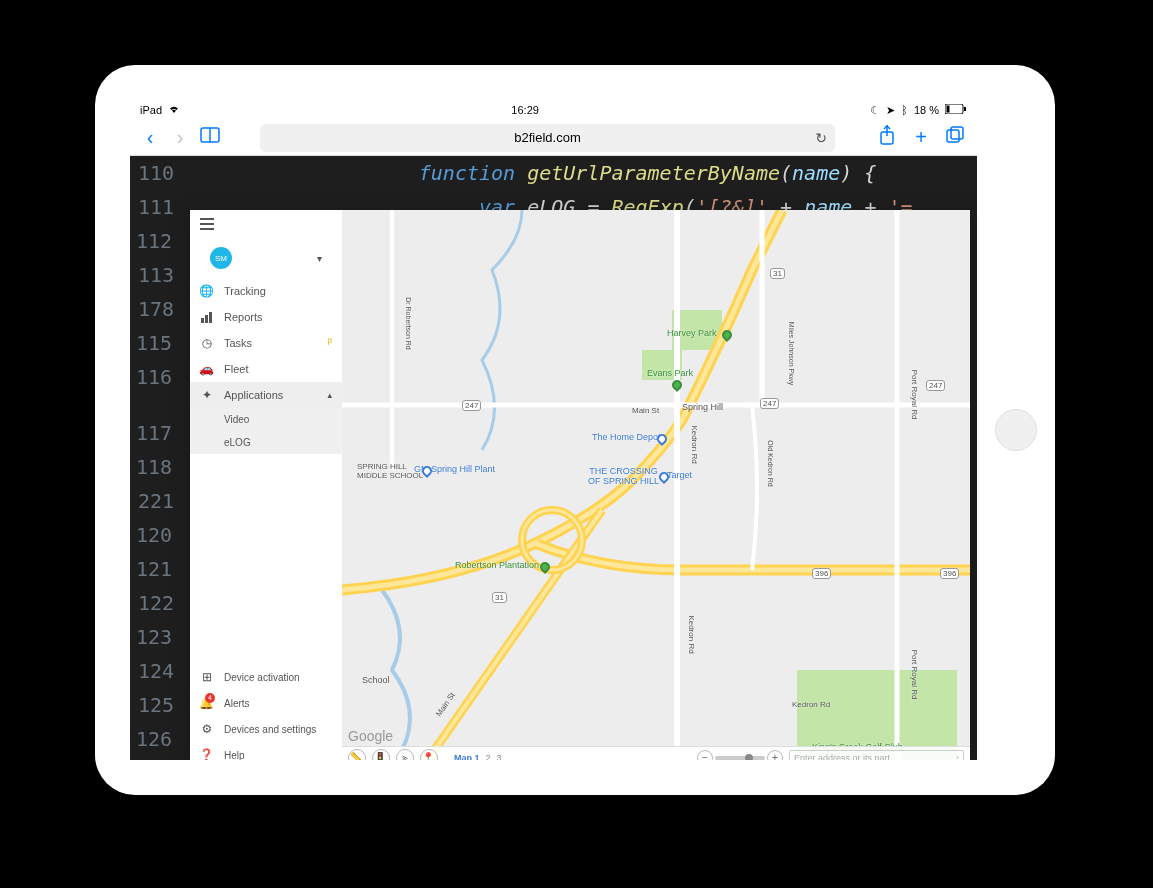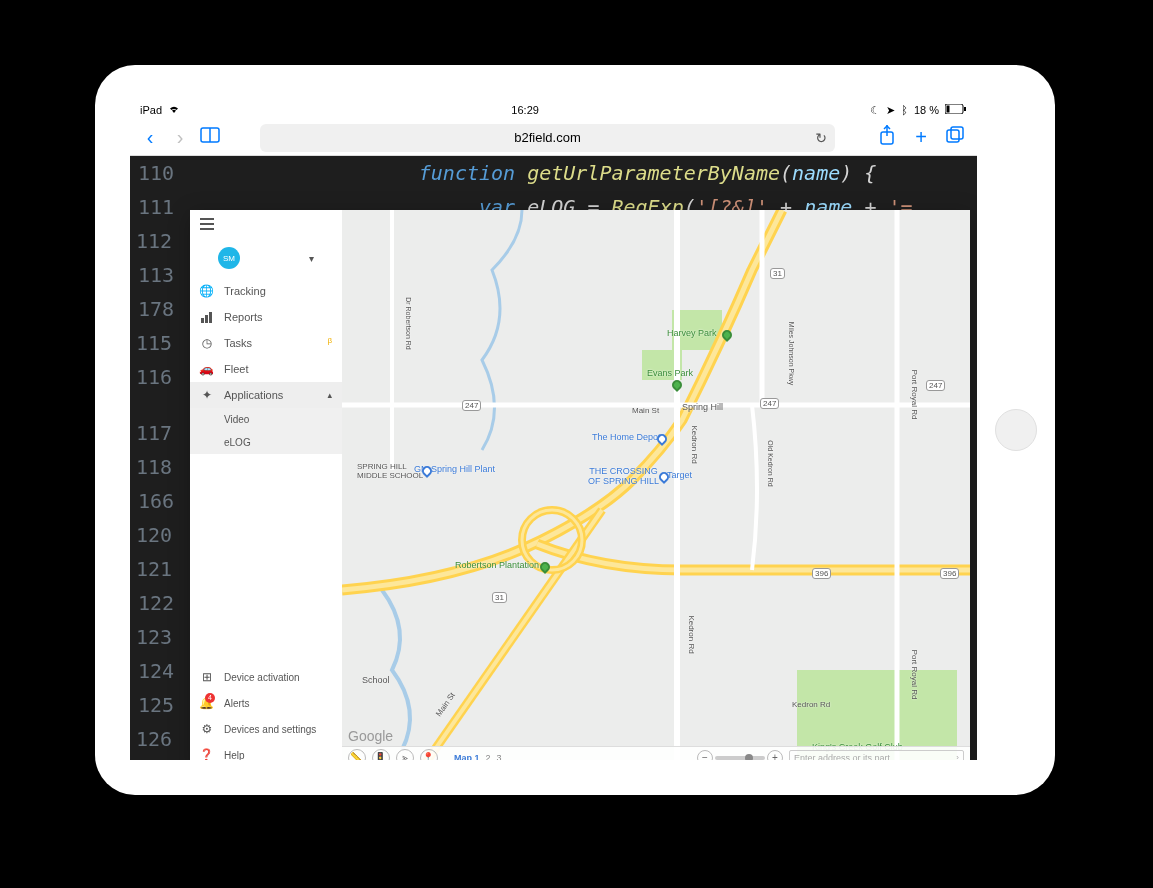--- a/index.html
+++ b/index.html
@@ -127,21 +127,21 @@
     display: flex;
     align-items: center;
     padding: 0 10px;
   }
   .hamburger { display: flex; flex-direction: column; gap: 3px; cursor: pointer; }
   .hamburger span { width: 14px; height: 2px; background: #555; }
   .user-row {
     height: 40px;
     display: flex;
     align-items: center;
-    padding: 0 28px;
+    padding: 0 20px;
     gap: 8px;
     cursor: pointer;
   }
   .avatar {
     width: 22px; height: 22px; border-radius: 50%;
     background: #1fb6e8;
     color: #fff;
     font-size: 8px;
     display: flex; align-items: center; justify-content: center;
   }
@@ -352,21 +352,21 @@
         <div class="code-line" style="height:22px"></div>
         <div class="code-line">
             <span class="line-num">117</span>
             <span class="code-text">                                                                         </span>
           </div>
         <div class="code-line">
             <span class="line-num">118</span>
             <span class="code-text">                                                                         </span>
           </div>
         <div class="code-line">
-            <span class="line-num">166</span>
+            <span class="line-num">221</span>
           </div>
         <div class="code-line">
             <span class="line-num">120</span>
             <span class="code-text">                                                                        </span>
           </div>
         <div class="code-line">
             <span class="line-num">121</span>
             <span class="code-text">                                                                        </span>
           </div>
         <div class="code-line">

